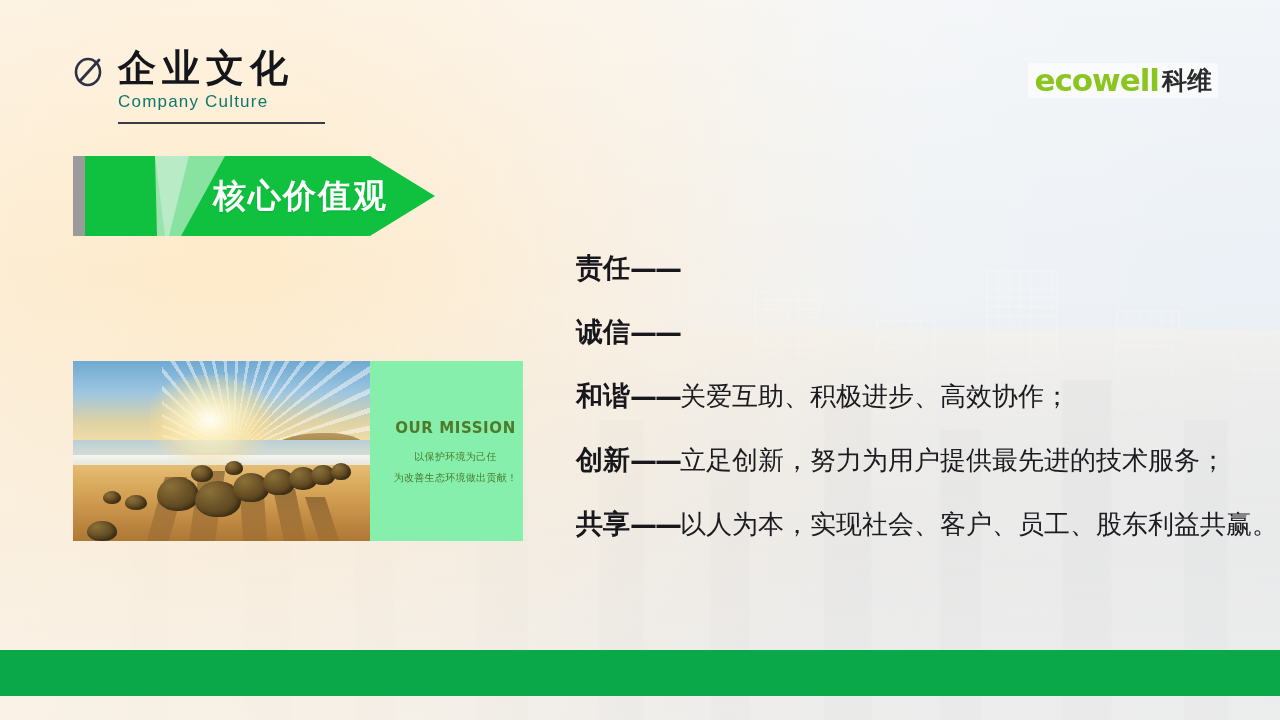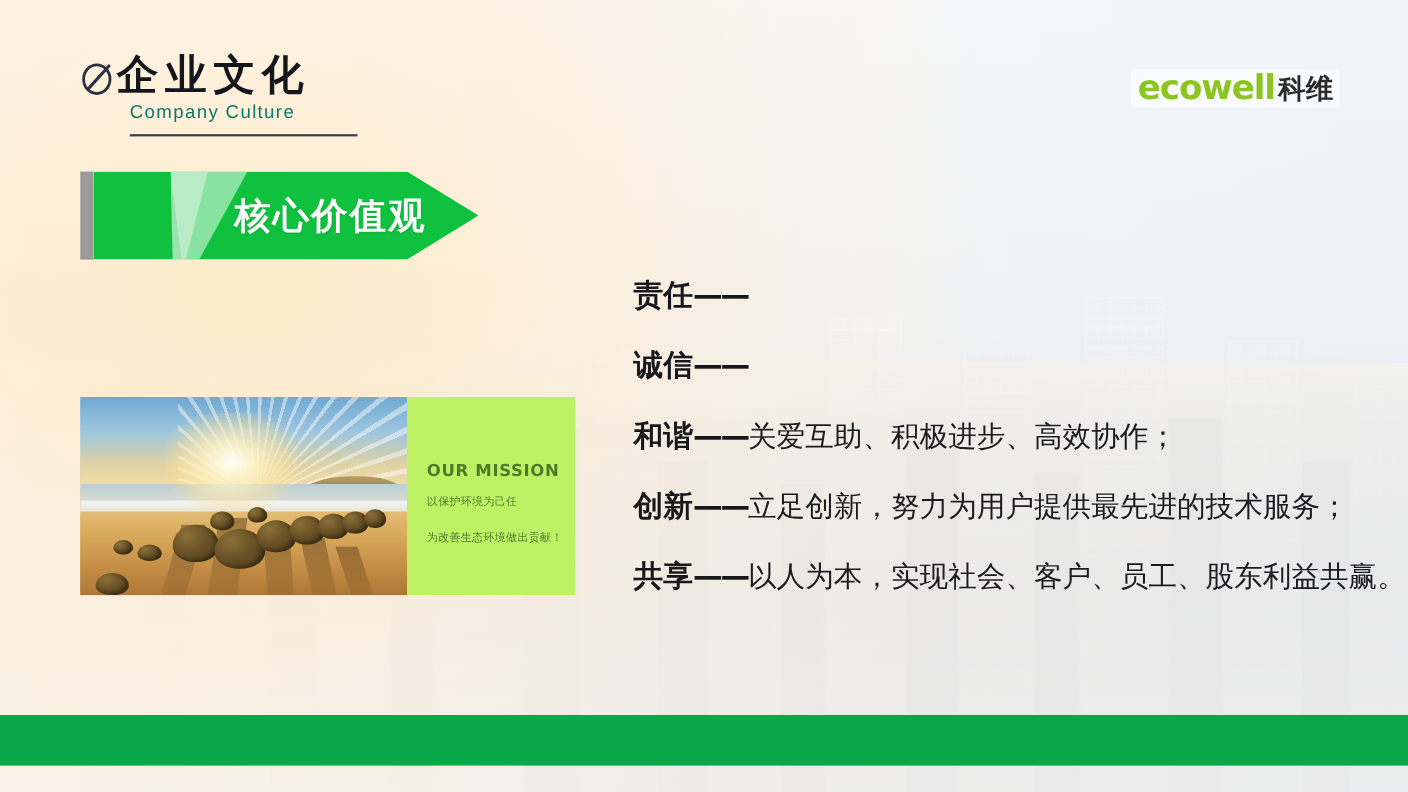--- a/index.html
+++ b/index.html
@@ -76,20 +76,21 @@
   
   .header-block {
     position: absolute;
     left: 72px;
     top: 48px;
     width: 400px;
   }
   .title-row {
     display: flex;
     align-items: center;
+    gap: 12px;
   }
   .slash-icon {
     width: 34px;
     height: 34px;
     flex: 0 0 auto;
     margin-top: 6px;
   }
   .title-cn {
     font-size: 38px;
     font-weight: 700;
@@ -255,23 +256,24 @@
   .ph-hill {
     position: absolute; right: 0; top: 40%;
     width: 34%; height: 12%;
     background: linear-gradient(180deg, #b79a5f, #8f7340);
     border-radius: 50% 40% 0 0 / 100% 90% 0 0;
   }
 
   .mission-panel {
     width: 153px;
     height: 180px;
-    background: #bef264;
+    background: #86efac;
     box-sizing: border-box;
     padding: 58px 0 0 18px;
+    text-align: center;
   }
   .mission-title {
     font-size: 15px;
     font-weight: 700;
     letter-spacing: 0.6px;
     color: #4e7a29;
     font-family: "DejaVu Sans", "Liberation Sans", sans-serif;
   }
   .mission-line {
     margin-top: 10px;
@@ -412,21 +414,21 @@
       <div class="ph-rock" style="left:258px; top:102px; width:20px; height:17px;"></div>
       <div class="ph-rock" style="left:118px; top:104px; width:22px; height:17px;"></div>
       <div class="ph-rock" style="left:152px; top:100px; width:18px; height:14px;"></div>
       <div class="ph-rock" style="left:30px;  top:130px; width:18px; height:13px;"></div>
       <div class="ph-rock" style="left:52px;  top:134px; width:22px; height:15px;"></div>
       <div class="ph-rock" style="left:14px;  top:160px; width:30px; height:20px;"></div>
     </div>
     <div class="mission-panel">
       <div class="mission-title">OUR MISSION</div>
       <div class="mission-line">以保护环境为己任</div>
-      <div class="mission-line" style="margin-top:14px;">为改善生态环境做出贡献！</div>
+      <div class="mission-line" style="margin-top:2px;">为改善生态环境做出贡献！</div>
     </div>
   </div>
 
   <div class="values">
     <div class="value-row">
       <span class="value-key">责任</span>
       <span class="value-dash">——</span>
     </div>
     <div class="value-row">
       <span class="value-key">诚信</span>

